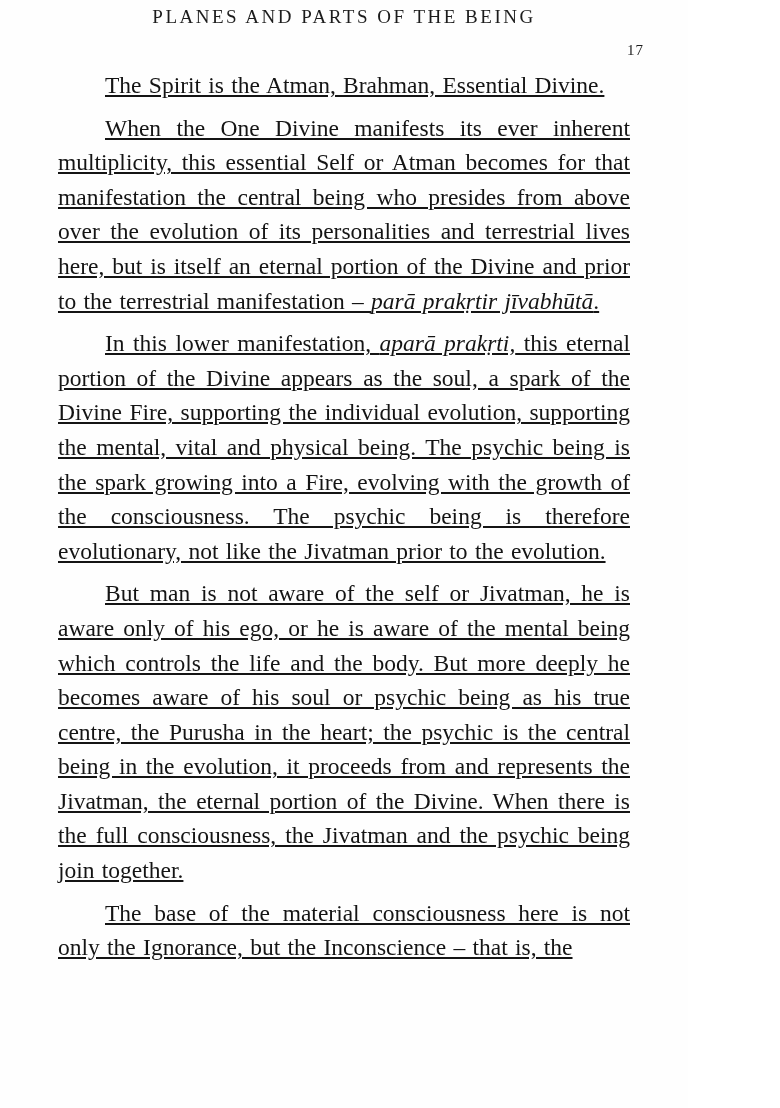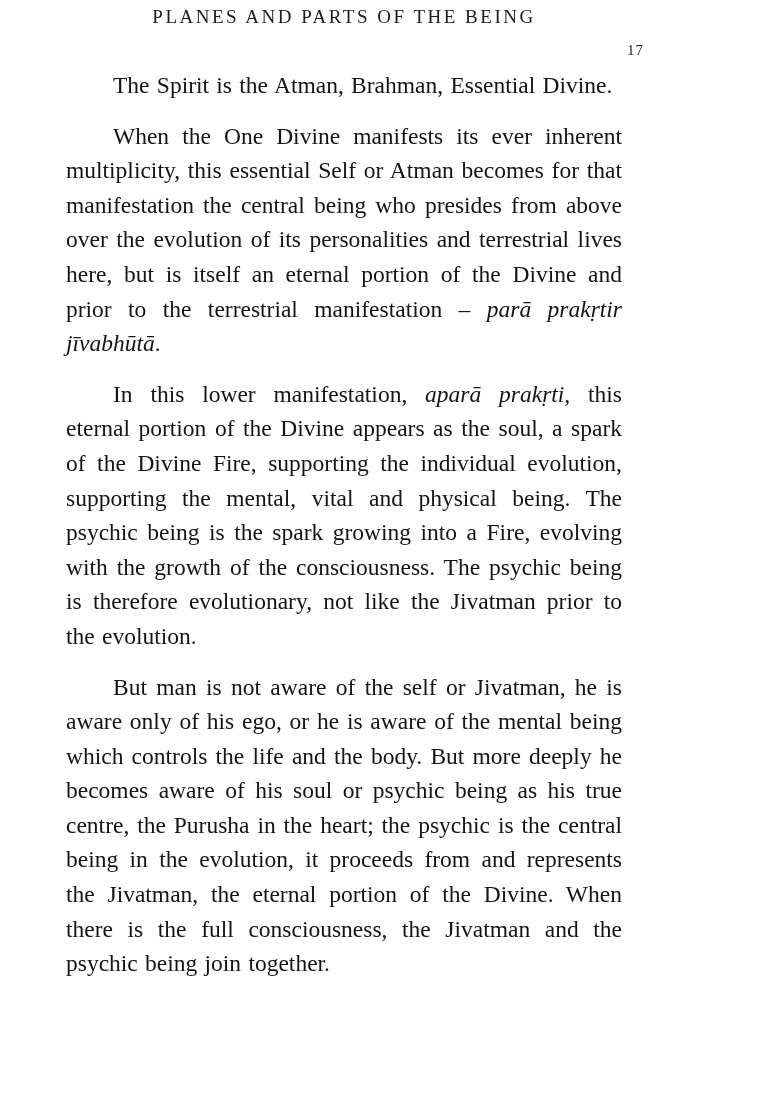--- a/index.html
+++ b/index.html
@@ -41,35 +41,37 @@
     letter-spacing: 1px;
     color: #1c1c1c;
     margin-top: 36px;
   }
   .text-block {
     font-size: 23.5px;
     line-height: 34.6px;
     text-align: justify;
   }
   .text-block p {
-    margin: 16px;
+    margin: 8px;
     text-indent: 2em;
     word-spacing: 0.06em;
+    text-decoration: underline;
   }
   .text-block em {
     font-style: italic;
   }
 </style>
 </head>
 <body>
 
 <div class="page">
   <div class="running-head">
     <div class="title">PLANES AND PARTS OF THE BEING</div>
     <div class="folio">17</div>
   </div>
   <div class="text-block">
       <p><span>The Spirit is the Atman, Brahman, Essential Divine.</span></p>
       <p><span>When the One Divine manifests its ever inherent multiplicity, this essential Self or Atman becomes for that manifestation the central being who presides from above over the evolution of its personalities and terrestrial lives here, but is itself an eternal portion of the Divine and prior to the terrestrial manifestation – </span><em>parā prakṛtir jīvabhūtā</em><span>.</span></p>
       <p><span>In this lower manifestation, </span><em>aparā prakṛti,</em><span> this eternal portion of the Divine appears as the soul, a spark of the Divine Fire, supporting the individual evolution, supporting the mental, vital and physical being. The psychic being is the spark growing into a Fire, evolving with the growth of the consciousness. The psychic being is therefore evolutionary, not like the Jivatman prior to the evolution.</span></p>
       <p><span>But man is not aware of the self or Jivatman, he is aware only of his ego, or he is aware of the mental being which controls the life and the body. But more deeply he becomes aware of his soul or psychic being as his true centre, the Purusha in the heart; the psychic is the central being in the evolution, it proceeds from and represents the Jivatman, the eternal portion of the Divine. When there is the full consciousness, the Jivatman and the psychic being join together.</span></p>
+      <p><span>The base of the material consciousness here is not only the Ignorance, but the Inconscience – that is, the</span></p>
     </div>
 </div>
 
 </body></html>

